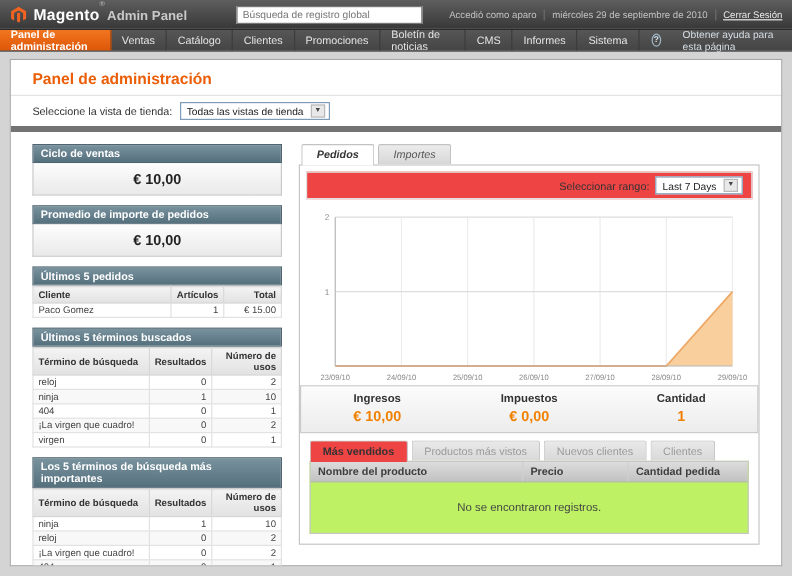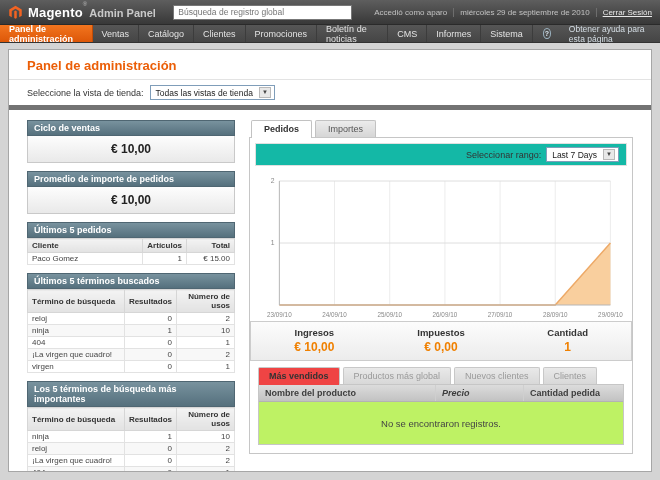--- a/index.html
+++ b/index.html
@@ -16,21 +16,21 @@
     height:25px; display:flex; align-items:center; gap:8px;
     padding:0 8px; background:linear-gradient(180deg,#5e5e5e,#383838);
     border-bottom:1px solid #2a2a2a;
   }
   .logo { display:flex; align-items:center; gap:5px; }
   .logo-text { color:#fff; font-weight:bold; font-size:13px; letter-spacing:.2px; }
   .logo-reg { color:#bbb; font-size:6px; vertical-align:top; position:relative; top:-4px; }
   .logo-suffix { color:#c9c9c9; font-weight:bold; font-size:11px; margin-left:2px; }
   .hdr-spacer { flex:1; }
   .global-search {
-    width:179px; height:15px; font-size:8.5px; padding:1px 4px;
+    width:155px; height:15px; font-size:8.5px; padding:1px 4px;
     border:1px solid #777; background:#fff; color:#333;
     font-family:"Liberation Sans", sans-serif;
   }
   .hdr-right { display:flex; align-items:center; gap:6px; font-size:8px; color:#c2c2c2; margin-left:14px; }
   .hdr-sep { width:1px; height:9px; background:#6d6d6d; }
   .logout-link { color:#e8e8e8; text-decoration:underline; cursor:pointer; }
   
   .nav {
     height:18px; display:flex; align-items:stretch;
     background:linear-gradient(180deg,#565656,#454545);
@@ -82,31 +82,31 @@
   }
   .mini-table { width:100%; border-collapse:collapse; font-size:8px; }
   .mini-table th {
     background:linear-gradient(180deg,#f3f3f3,#e2e2e2);
     border:1px solid #d6d6d6; padding:2px 4px; text-align:left; color:#333; font-weight:bold;
   }
   .mini-table td { border:1px solid #e2e2e2; padding:1px 4px; color:#444; background:#fff; }
   .mini-table tr:nth-child(even) td { background:#f8f8f8; }
   .mini-table .num { text-align:right; }
   
-  .chart-tabs { display:flex; gap:3px; padding-left:2px; }
+  .chart-tabs { display:flex; gap:3px; padding-left:2px;font-style:italic; }
   .chart-tab {
     font-size:9px; padding:3px 12px; border:1px solid #c2c2c2; border-bottom:none;
     background:linear-gradient(180deg,#ececec,#d6d6d6); color:#555;
     border-radius:2px 2px 0 0; cursor:pointer;
   }
   .chart-tab.active { background:#fff; color:#333; font-weight:bold; position:relative; z-index:2; margin-bottom:-1px; padding-bottom:4px; }
   .tab-box { border:1px solid #c6c6c6; background:#fff; padding-bottom:8px; }
   .range-bar {
     display:flex; justify-content:flex-end; align-items:center; gap:5px;
-    background:#14b8a6; border:1px solid #e0e0e0; margin:5px; padding:3px 7px;
+    background:#ef4444; border:1px solid #e0e0e0; margin:5px; padding:3px 7px;
     font-size:9px; color:#333;
   }
   .chart-area { padding:0 6px; }
   .chart-area svg { width:100%; height:150px; display:block; }
   .stats-row {
     display:flex; border:1px solid #ccc;
     background:linear-gradient(180deg,#fcfcfc,#ececec); margin:0;
   }
   .stat { flex:1; text-align:center; padding:5px 0 6px; cursor:default; }
   .stat-label { font-size:9.5px; font-weight:bold; color:#333; }
@@ -118,21 +118,21 @@
     border-radius:2px 2px 0 0; cursor:pointer;
   }
   .inner-tab.active { background:#ef4444; color:#333; font-weight:bold; position:relative; z-index:2; margin-bottom:-1px; padding-bottom:4px; }
   .prod-table { margin:0 8px; border:1px solid #c6c6c6; background:#bef264; }
   .prod-head {
     display:flex; background:linear-gradient(180deg,#dcdcdc,#c2c2c2);
     border-bottom:1px solid #b3b3b3; font-size:9px; font-weight:bold; color:#3d3d3d;
   }
   .prod-head > div { padding:3px 6px; }
   .ph-name { flex:1; }
-  .ph-price { width:88px; border-left:1px solid #cfcfcf;font-style:italic; }
+  .ph-price { width:88px; border-left:1px solid #cfcfcf; }
   .ph-qty { width:100px; border-left:1px solid #cfcfcf; }
   .prod-empty { height:42px; display:flex; align-items:center; justify-content:center; font-size:9.5px; color:#444; }
 </style>
 </head>
 <body>
 
 <div class="hdr">
   <div class="logo">
     <svg width="15" height="15" viewBox="0 0 24 24">
       <path d="M12 1 2 7v10l4 2.4V9.4L12 6l6 3.4v10L22 17V7z" fill="#f26322"></path>
@@ -342,21 +342,21 @@
               <div class="stat-value">€ 0,00</div>
             </div>
             <div class="stat">
               <div class="stat-label">Cantidad</div>
               <div class="stat-value">1</div>
             </div>
           </div>
 
           <div class="inner-tabs">
             <span class="inner-tab active">Más vendidos</span>
-            <span class="inner-tab">Productos más global</span>
+            <span class="inner-tab">Productos más vistos</span>
             <span class="inner-tab">Nuevos clientes</span>
             <span class="inner-tab">Clientes</span>
           </div>
 
           <div class="prod-table">
             <div class="prod-head">
               <div class="ph-name">Nombre del producto</div>
               <div class="ph-price">Precio</div>
               <div class="ph-qty">Cantidad pedida</div>
             </div>

